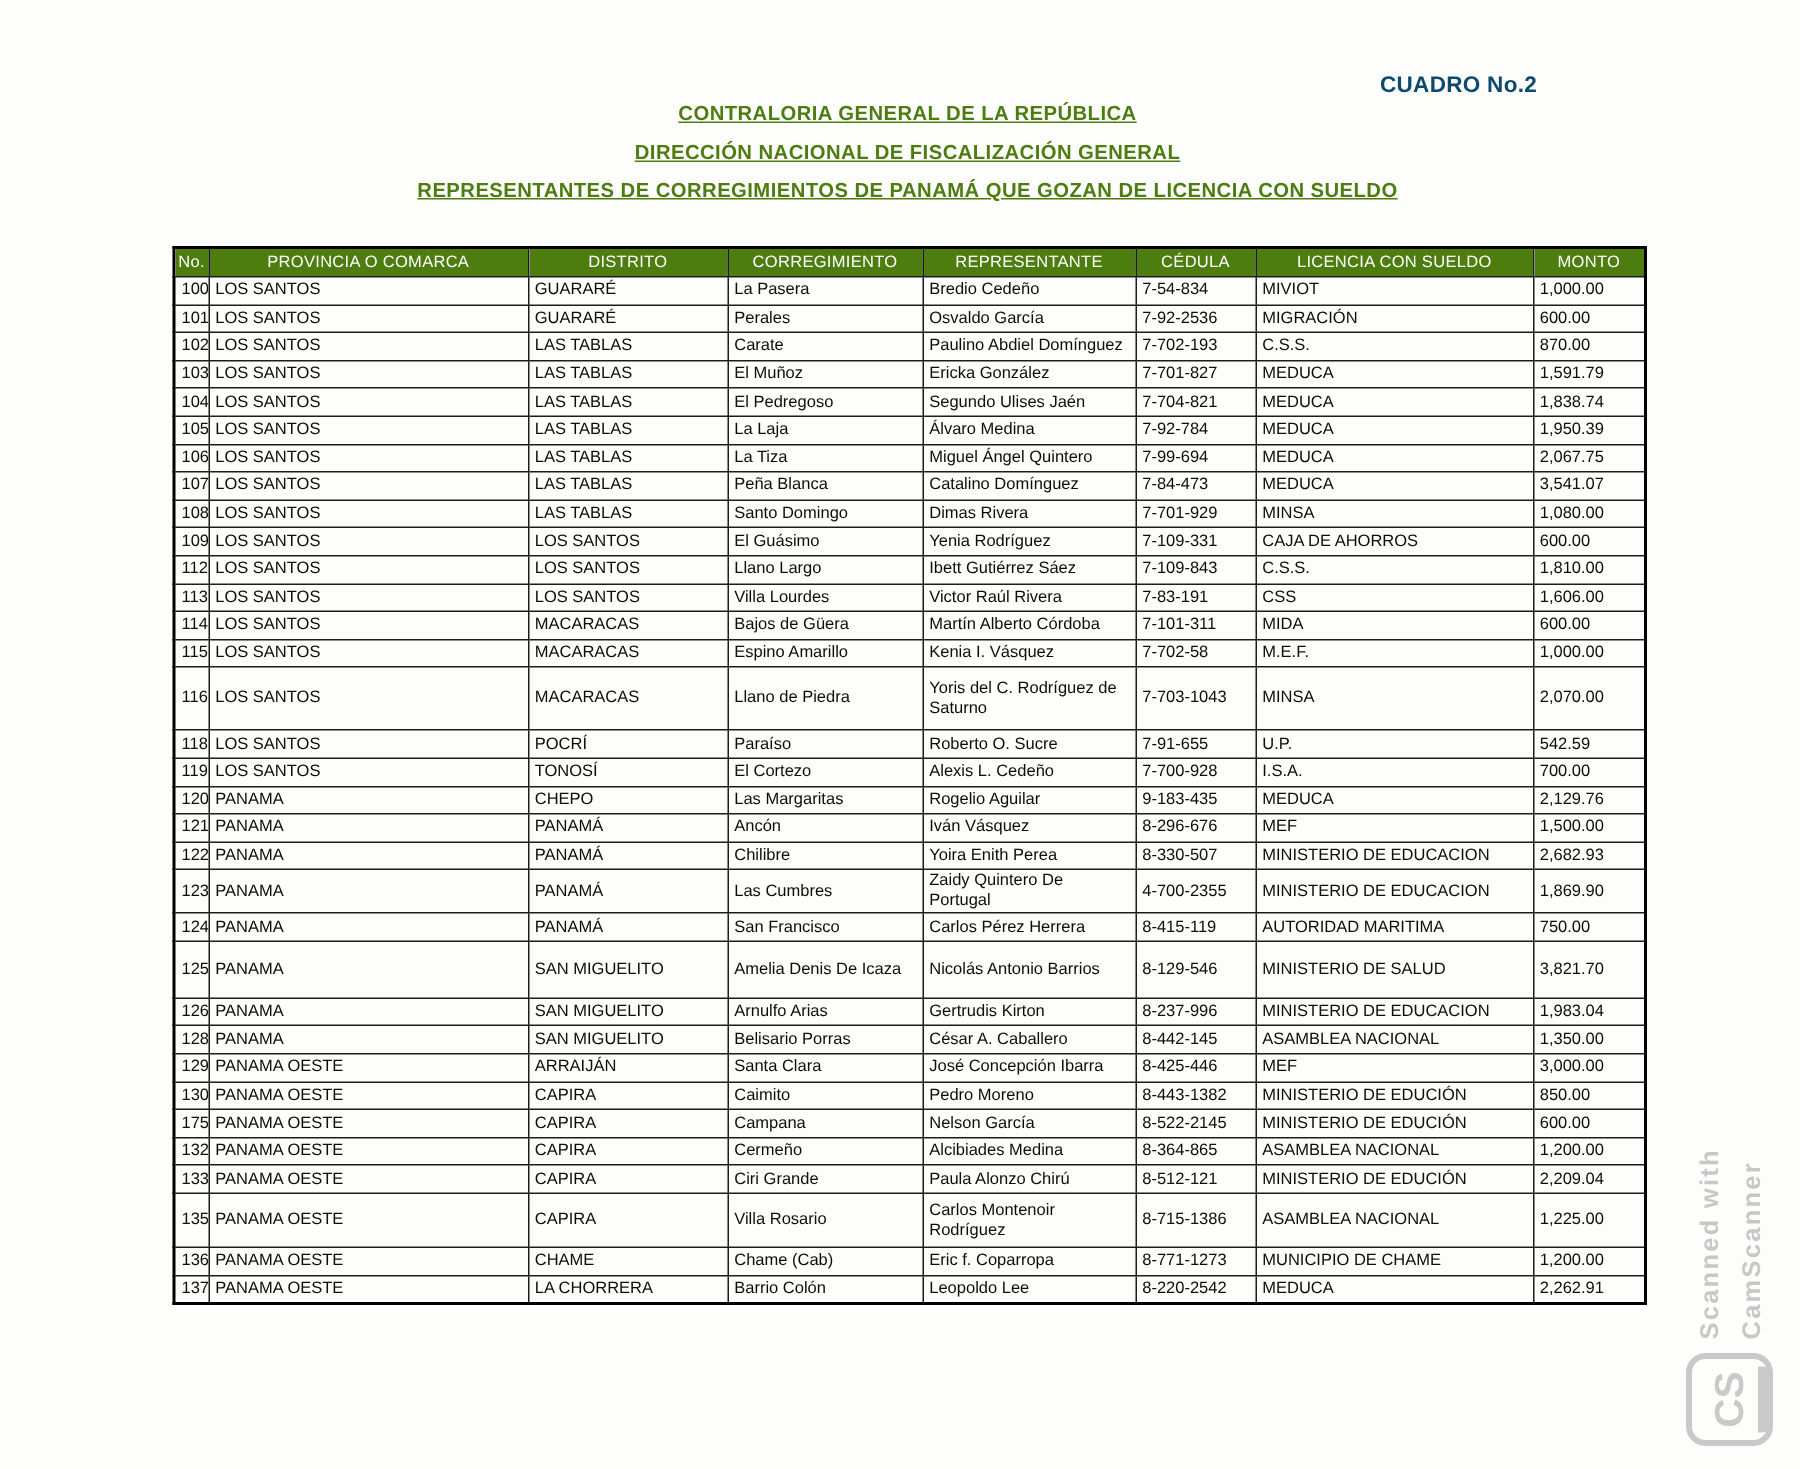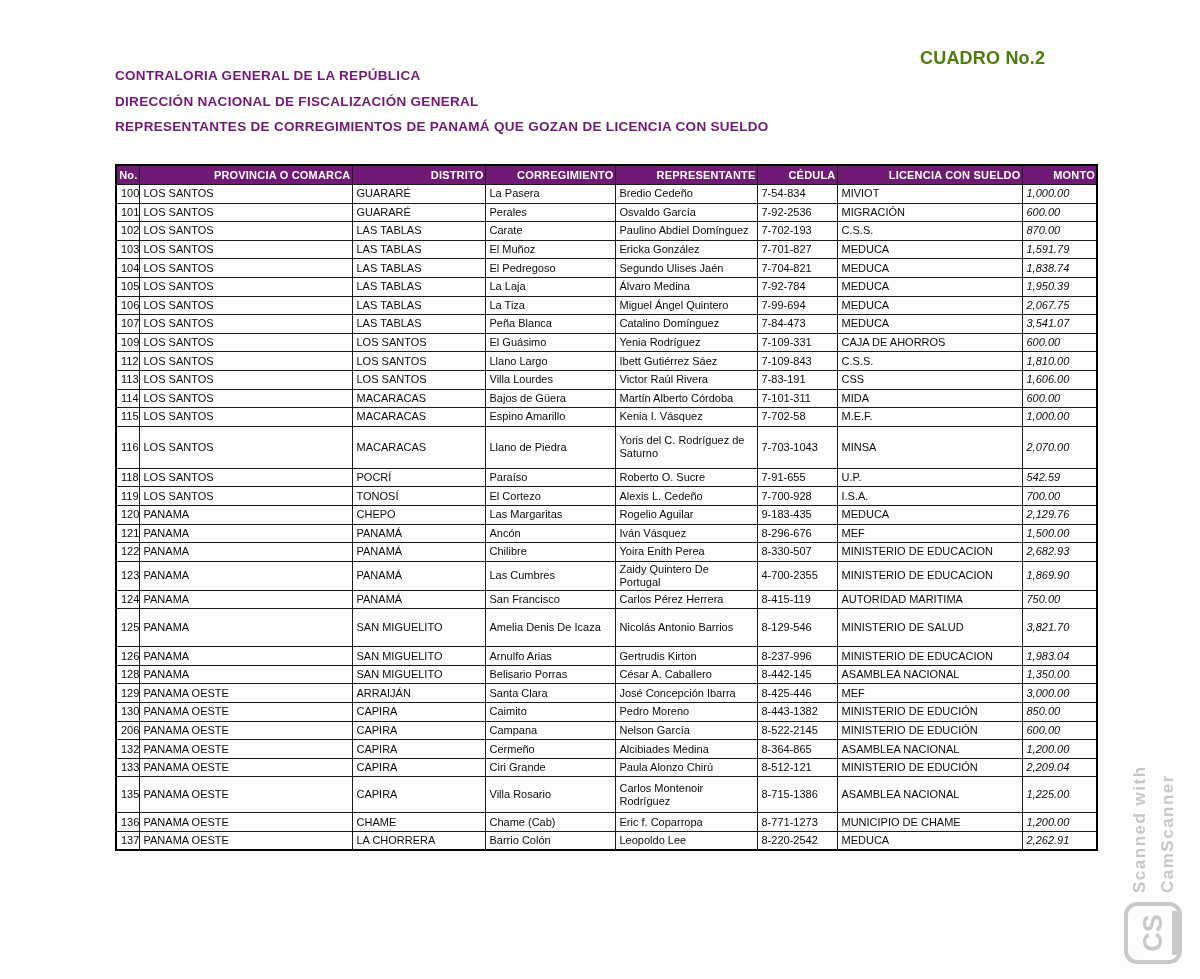--- a/index.html
+++ b/index.html
@@ -9,65 +9,65 @@
     background: #fdfdfc;
     font-family: "Liberation Sans", sans-serif;
     color: #0e0e0e;
     position: relative;
     overflow: hidden;
   }
   .scan-page { position: absolute; inset: 0; background: #fdfdfc; }
 
   .cuadro-label {
     position: absolute; top: 48px; left: 920px; width: 180px;
-    font-size: 18px; font-weight: bold; color: #4d7c0f;
+    font-size: 15px; font-weight: bold; color: #0c4a6e;
     letter-spacing: 0.2px;
   }
 
   .doc-title {
     position: absolute; left: 115px; width: 980px;
-    text-align: left; font-weight: bold; font-size: 13.5px;
-    color: #701a75; letter-spacing: 0.3px;
+    text-align: center; font-weight: bold; font-size: 13.5px;
+    color: #4d7c0f; letter-spacing: 0.3px; text-decoration: underline;
   }
   .doc-title.t1 { top: 68px; }
   .doc-title.t2 { top: 94px; }
   .doc-title.t3 { top: 119px; }
   .doc-title.t4 { top: 144px; margin-top: 20px; }
 
   table.main-table {
     position: absolute; left: 115px; top: 164px;
     width: 981px;
     border-collapse: collapse;
     table-layout: fixed;
     border: 2px solid #000;
   }
   table.main-table th, table.main-table td {
     border: 1px solid #1c1c1c;
     overflow: hidden;
   }
   table.main-table thead th {
-    background: #701a75;
+    background: #4d7c0f;
     color: #ffffff;
     font-size: 11px;
-    font-weight: bold;
+    font-weight: normal;
     padding: 3px 1px;
     letter-spacing: 0.2px;
-    text-align: right;
+    text-align: center;
   }
   table.main-table td {
     font-size: 11px;
     padding: 1px 4px;
     line-height: 13px;
     color: #0c0c0c;
     vertical-align: middle;
     text-align: left;
   }
   table.main-table tbody tr { height: 18.6px; margin-left: 20px; }
   td.col0 { text-align: center; padding: 1px 0; }
-  td.col7 { text-align: right; padding-right: 6px; font-style: italic; }
+  td.col7 { text-align: right; padding-right: 6px; }
   col.c0 { width: 23px; }
   col.c1 { width: 213px; }
   col.c2 { width: 133px; }
   col.c3 { width: 130px; }
   col.c4 { width: 142px; }
   col.c5 { width: 80px; }
   col.c6 { width: 185px; }
   col.c7 { width: 75px; }
 
   .watermark {
@@ -213,20 +213,30 @@
           <td class="col0">107</td>
           <td class="col1">LOS SANTOS</td>
           <td class="col2">LAS TABLAS</td>
           <td class="col3">Peña Blanca</td>
           <td class="col4">Catalino Domínguez</td>
           <td class="col5">7-84-473</td>
           <td class="col6">MEDUCA</td>
           <td class="col7">3,541.07</td>
         </tr>
         <tr>
+          <td class="col0">108</td>
+          <td class="col1">LOS SANTOS</td>
+          <td class="col2">LAS TABLAS</td>
+          <td class="col3">Santo Domingo</td>
+          <td class="col4">Dimas Rivera</td>
+          <td class="col5">7-701-929</td>
+          <td class="col6">MINSA</td>
+          <td class="col7">1,080.00</td>
+        </tr>
+        <tr>
           <td class="col0">109</td>
           <td class="col1">LOS SANTOS</td>
           <td class="col2">LOS SANTOS</td>
           <td class="col3">El Guásimo</td>
           <td class="col4">Yenia Rodríguez</td>
           <td class="col5">7-109-331</td>
           <td class="col6">CAJA DE AHORROS</td>
           <td class="col7">600.00</td>
         </tr>
         <tr>
@@ -393,21 +403,21 @@
           <td class="col0">130</td>
           <td class="col1">PANAMA OESTE</td>
           <td class="col2">CAPIRA</td>
           <td class="col3">Caimito</td>
           <td class="col4">Pedro Moreno</td>
           <td class="col5">8-443-1382</td>
           <td class="col6">MINISTERIO DE EDUCIÓN</td>
           <td class="col7">850.00</td>
         </tr>
         <tr>
-          <td class="col0">206</td>
+          <td class="col0">175</td>
           <td class="col1">PANAMA OESTE</td>
           <td class="col2">CAPIRA</td>
           <td class="col3">Campana</td>
           <td class="col4">Nelson García</td>
           <td class="col5">8-522-2145</td>
           <td class="col6">MINISTERIO DE EDUCIÓN</td>
           <td class="col7">600.00</td>
         </tr>
         <tr>
           <td class="col0">132</td>

